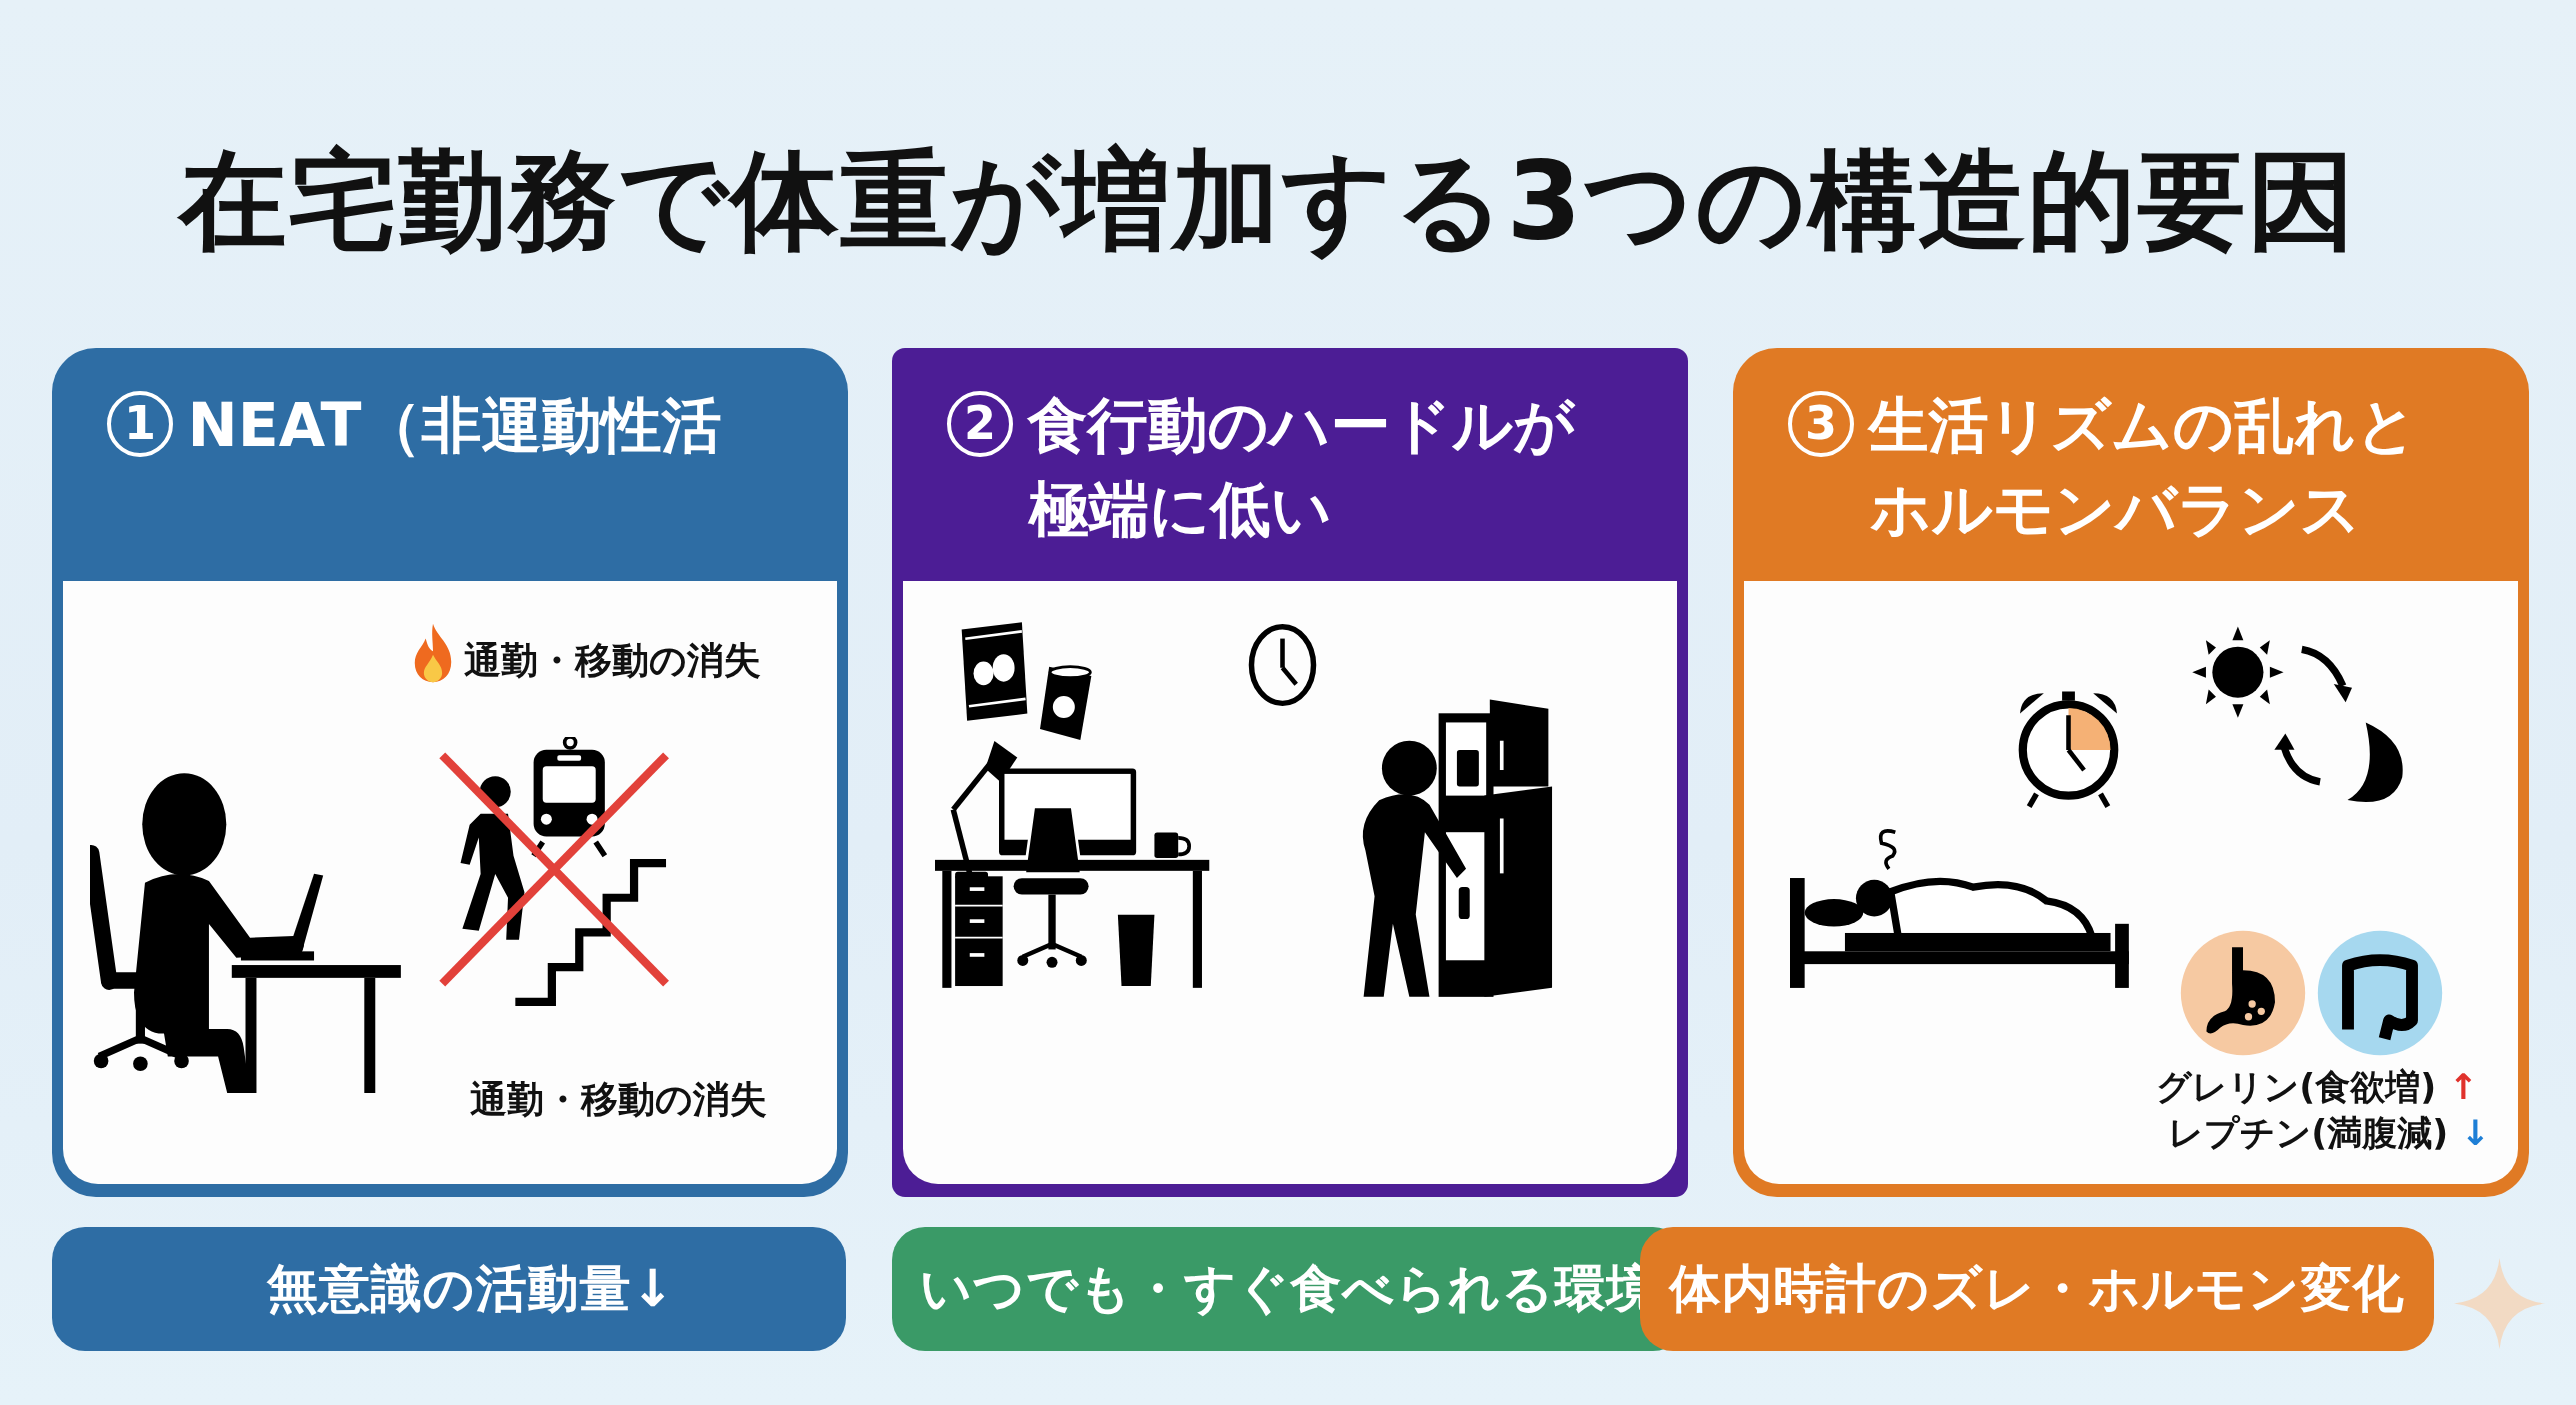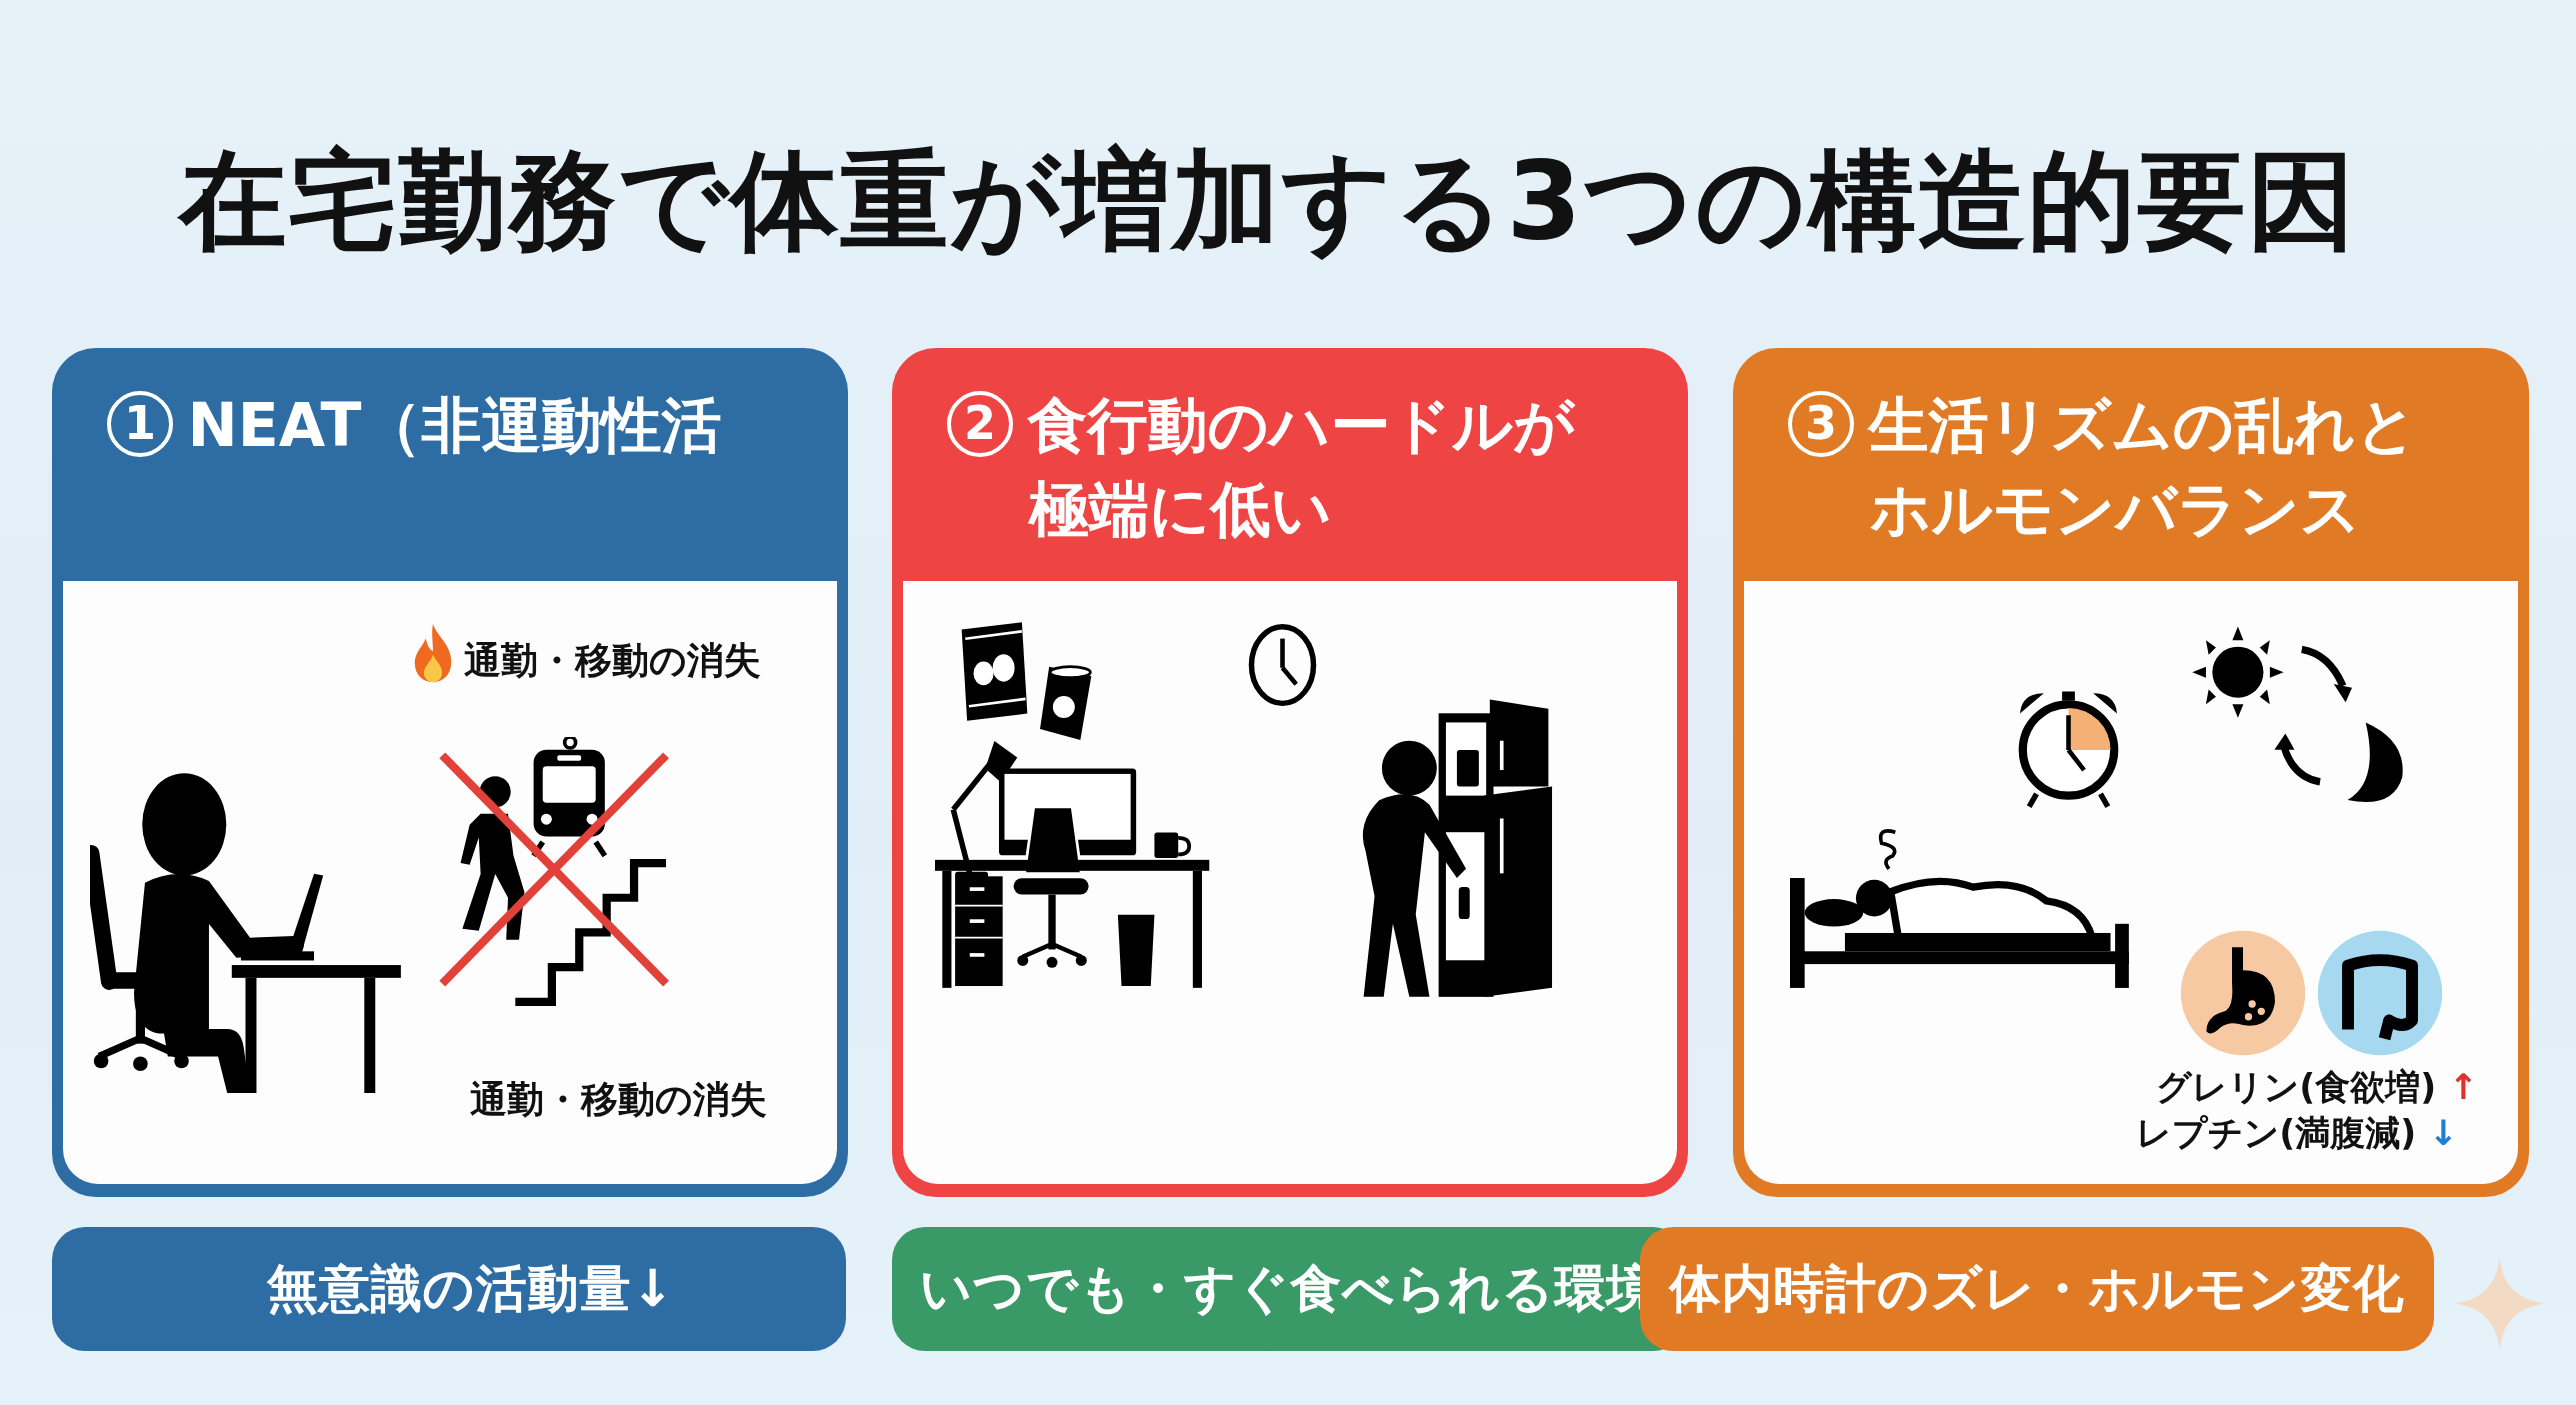--- a/index.html
+++ b/index.html
@@ -27,21 +27,21 @@
     display: inline-block; width: 66px; height: 66px; border: 4.6px solid #fff;
     border-radius: 50%; text-align: center; line-height: 57px; font-size: 46px;
     margin-right: 14.6px; vertical-align: 7.3px;
   }
   .card .head .l2 { display: block; padding-left: 82px; }
   .card .body {
     position: absolute; left: 11px; right: 11px; top: 233px; bottom: 12.8px;
     background: #fdfdfd; border-radius: 0 0 35px 35px;
   }
   .c1 { left: 52px; background: #2e6da4; }
-  .c2 { left: 892px; background: #ef4444; }
+  .c2 { left: 892px; background: #4c1d95; border-radius: 13px; }
   .c3 { left: 1733px; background: #e07a24; }
 
   .pill {
     position: absolute; top: 1227px; height: 124px; width: 794px;
     border-radius: 33px; color: #fff; font-weight: bold; font-size: 51px;
     display: flex; align-items: center; justify-content: center; letter-spacing: 0.9px;
   }
   .p1 { left: 52px; background: #2e6da4; padding-left: 44px; }
   .p2 { left: 892px; background: #3a9a67; }
   .p3 { left: 1640px; background: #e07a24; text-align: right; }
@@ -279,21 +279,21 @@
     <div class="abs" style="left:572px; top:348px;">
       <svg width="128" height="128" viewBox="0 0 140 140">
         <circle cx="70" cy="70" r="68" fill="#a6d8ef"></circle>
         <path d="M35 110 L35 40 Q70 28 105 40 L105 100 Q95 110 80 100 L75 120" stroke="#000" stroke-width="13" fill="none" stroke-linejoin="round"></path>
       </svg>
     </div>
     <div class="abs label-dark" style="left:412px; top:483px; font-size:35px;">
       <span>グレリン(食欲増)</span>
       <span style="color:#e0322c;">↑</span>
     </div>
-    <div class="abs label-dark" style="left:392px; top:529px; font-size:35px;">
+    <div class="abs label-dark" style="left:424px; top:529px; font-size:35px;">
       <span>レプチン(満腹減)</span>
       <span style="color:#1e7fd6;">↓</span>
     </div>
   </div>
 </div>
 
 <div class="pill p1">無意識の活動量↓</div>
 <div class="pill p2">いつでも・すぐ食べられる環境</div>
 <div class="pill p3">体内時計のズレ・ホルモン変化</div>
 

